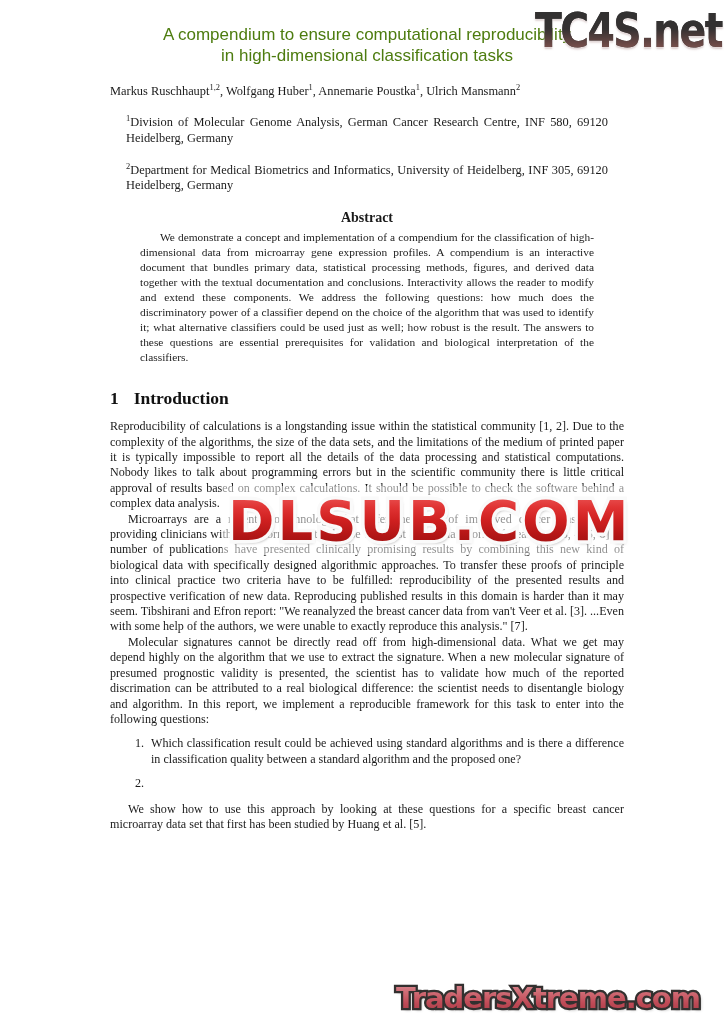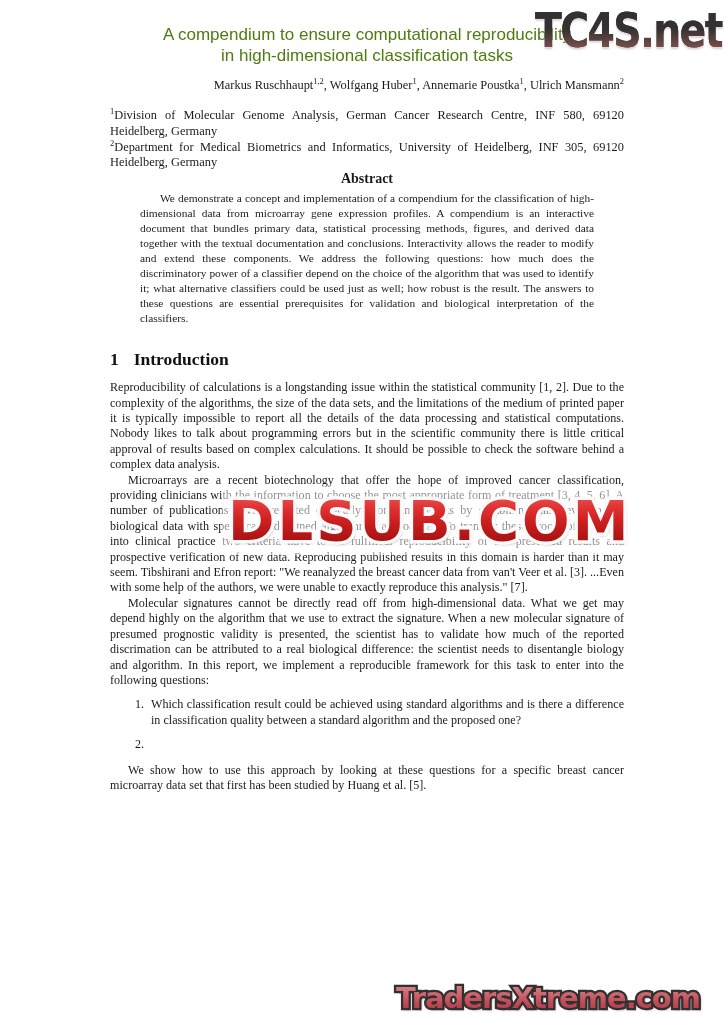--- a/index.html
+++ b/index.html
@@ -11,26 +11,26 @@
 
   
   .running-head{display:flex;justify-content:space-between;margin-top:92px;
     font-style:italic;font-size:12.3px;color:#222;}
   .running-head .pagenum{font-style:normal;}
 
   
   .title-block{margin-top:24px;text-align:center;
     font-family:"Liberation Sans","DejaVu Sans",sans-serif;
     font-size:17px;line-height:21px;color:#4d7c0f;}
-  .authors-line{margin-top:12px;text-align:right;font-size:12.4px;color:#1a1a1a;}
+  .authors-line{margin-top:18px;text-align:left;font-size:12.4px;color:#1a1a1a;}
   sup{font-size:0.68em;line-height:0;}
 
   
   .affiliations{margin-top:15px;font-size:12.4px;line-height:15.8px;text-align:justify;}
-  .affiliations p{margin:0;}
+  .affiliations p{margin:16px;}
 
   
   .abstract-heading{text-align:center;font-weight:bold;font-size:14px;}
   .abstract-body{margin:4px 30px 0 30px;text-align:justify;
     font-size:11.4px;line-height:15px;text-indent:20px;color:#1b1b1b;}
 
   
   .section-heading{margin-top:23px;font-weight:bold;font-size:17.5px;color:#111;}
   .section-heading .sec-num{margin-right:15px;}
 

